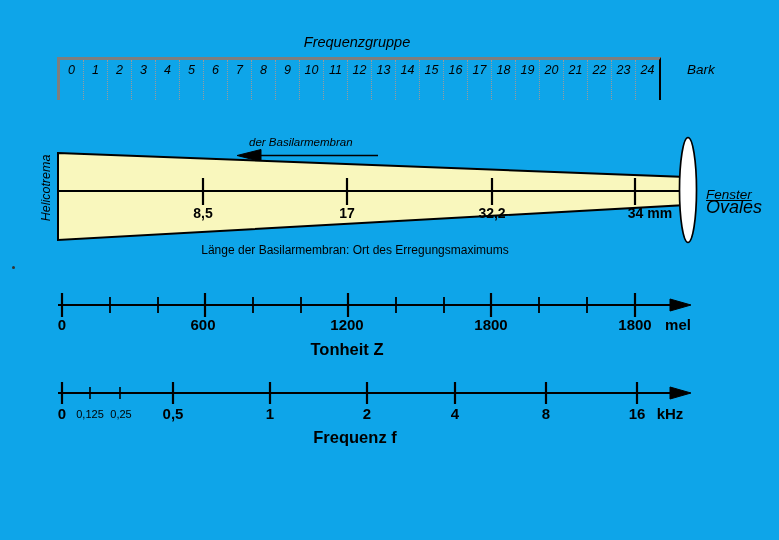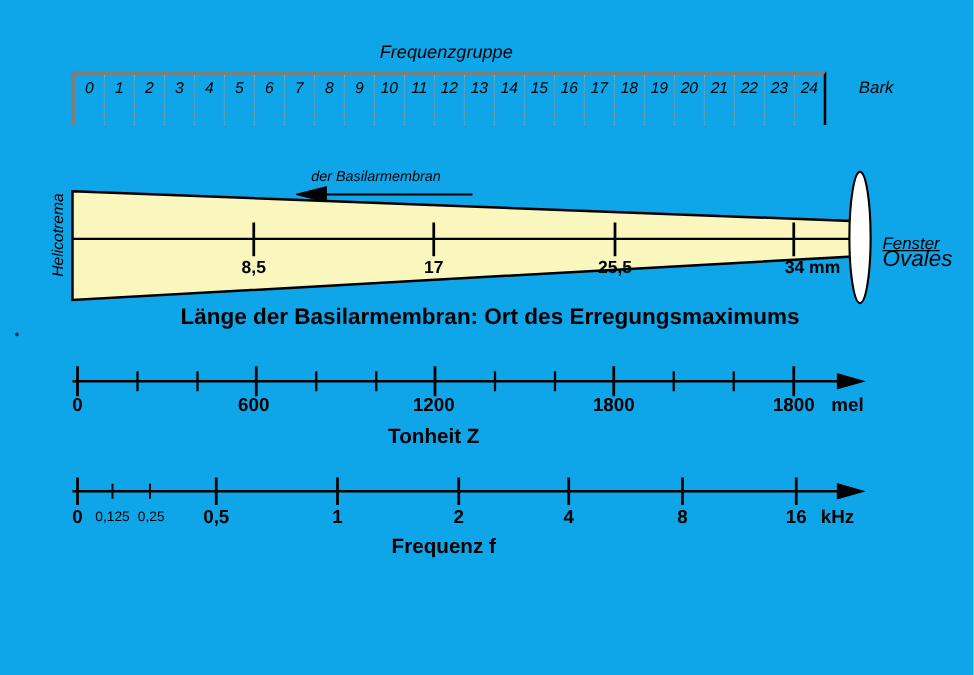--- a/index.html
+++ b/index.html
@@ -25,21 +25,21 @@
   .ruler .cell:first-child{border-left:none;}
   .bark-unit{left:673px;top:62px;font-style:italic;font-size:13.5px;margin-left:14px;}
 
   
   .helicotrema{left:46px;top:188px;transform:translate(-50%,-50%) rotate(-90deg);font-style:italic;font-size:12.5px;}
   .wave-l1{left:249px;top:122px;font-style:italic;font-size:11.5px;}
   .wave-l2{left:249px;top:136px;font-style:italic;font-size:11.5px;}
   .mm{top:205px;font-weight:bold;font-size:14px;}
   .oval-l1{left:706px;top:170px;font-style:italic;font-size:18px;margin-top:27px;}
   .oval-l2{left:706px;top:187px;font-style:italic;font-size:13.5px;text-decoration:underline;}
-  .caption{left:392px;top:243px;font-weight:bold;font-size:18px;}
+  .caption{left:355px;top:243px;font-weight:normal;font-size:12px;}
   .stray{left:12px;top:266px;width:3px;height:3px;background:#333;border-radius:50%;}
 
   
   .mel{top:316px;font-weight:bold;font-size:15px;}
   .tonheit{left:347px;top:340px;font-weight:bold;font-size:16.5px;}
   .khz{top:405px;font-weight:bold;font-size:15px;}
   .khz-small{top:408px;font-size:11px;}
   .frequenz{left:355px;top:428px;font-weight:bold;font-size:16.5px;}
 
   svg{position:absolute;left:0;top:0;}
@@ -136,21 +136,21 @@
       <span class="cell">23</span>
       <span class="cell">24</span>
     </div>
   <span class="abs bark-unit">Bark</span>
 
   <span class="abs helicotrema">Helicotrema</span>
   <span class="abs wave-l2">der Basilarmembran</span>
 
   <span class="abs ctr mm" style="left:203px">8,5</span>
   <span class="abs ctr mm" style="left:347px">17</span>
-  <span class="abs ctr mm" style="left:492px">25,5</span>
+  <span class="abs ctr mm" style="left:492px">32,2</span>
   <span class="abs ctr mm" style="left:650px">34 mm</span>
 
   <span class="abs oval-l1">Ovales</span>
   <span class="abs oval-l2">Fenster</span>
 
   <div class="abs ctr caption">Länge der Basilarmembran: Ort des Erregungsmaximums</div>
   <div class="abs stray"></div>
 
   <span class="abs ctr mel" style="left:62px">0</span>
   <span class="abs ctr mel" style="left:203px">600</span>

